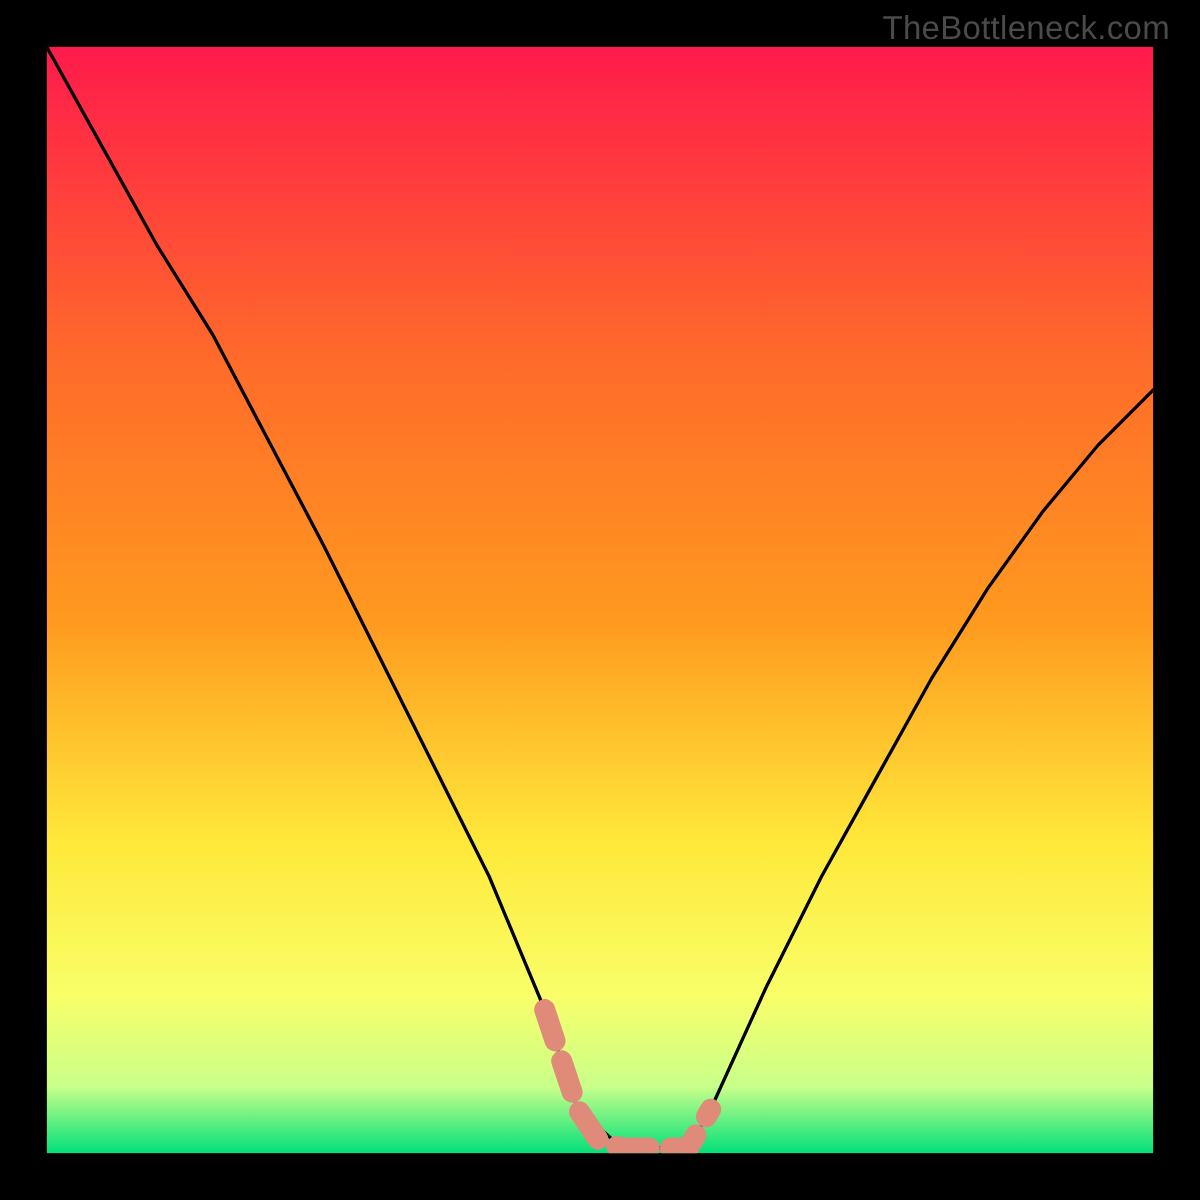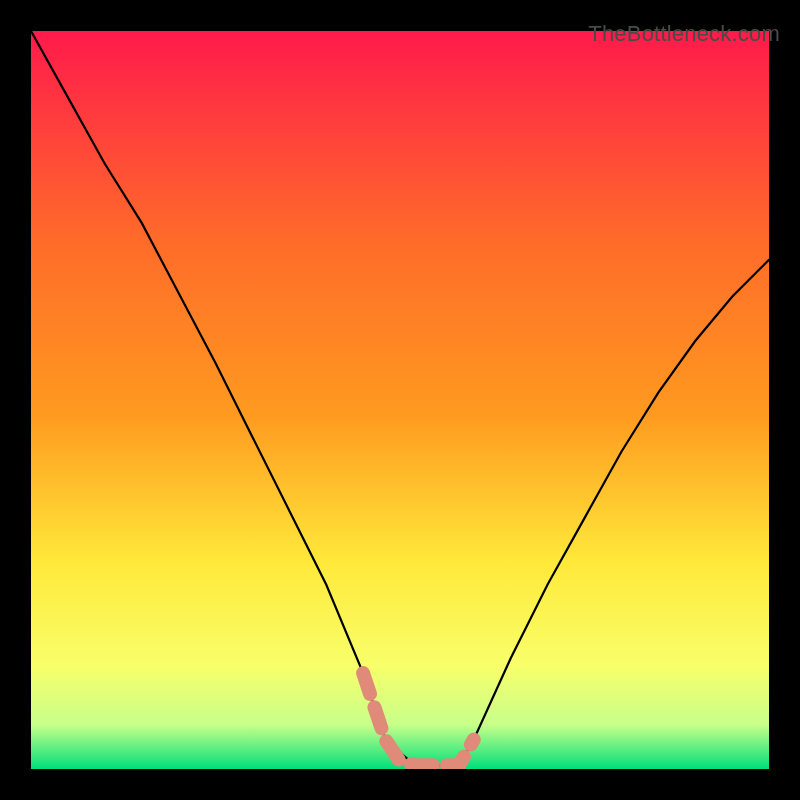--- a/index.html
+++ b/index.html
@@ -5,21 +5,21 @@
   * { margin: 0; padding: 0; box-sizing: border-box; }
   html, body { width: 800px; height: 800px; overflow: hidden; background: #000; }
   .frame {
     width: 800px;
     height: 800px;
     background: #000;
     position: relative;
   }
   .watermark {
     position: absolute;
-    top: 21px;
+    top: 6px;
     right: 20px;
     font-family: Arial, Helvetica, sans-serif;
     font-size: 22px;
     color: #4a4a4a;
     letter-spacing: 0.2px;
     z-index: 5;
   }
   .plot {
     position: absolute;
     left: 31px;

